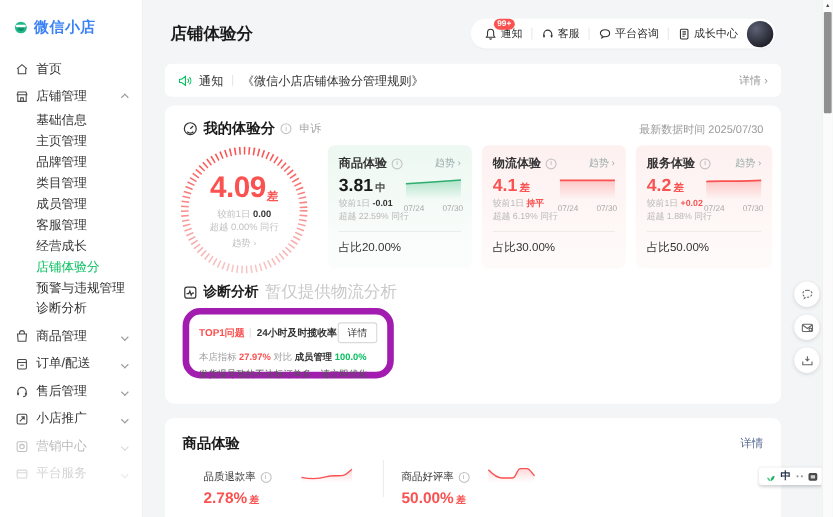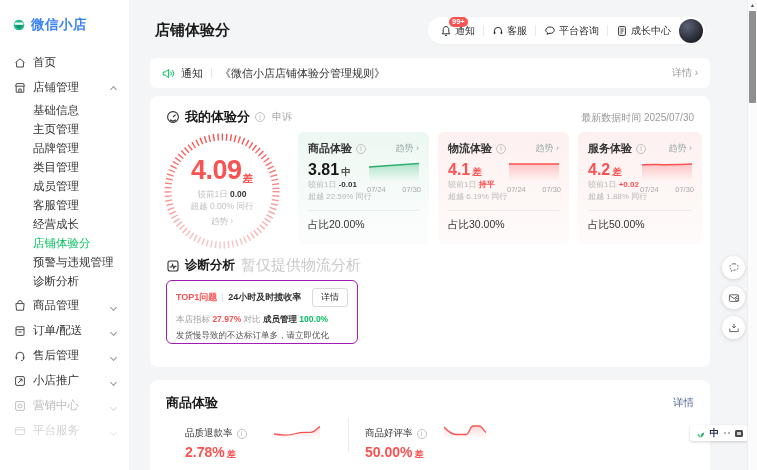--- a/index.html
+++ b/index.html
@@ -69,21 +69,21 @@
 .mc-line .dark{color:#333;font-weight:bold}
 .mc-line .bad{color:#fa5151;font-weight:bold}
 .mc-chart{position:absolute;right:8px;top:27px;width:54px;height:24px}
 .mc-dates{position:absolute;right:8px;top:53px;width:54px;display:flex;justify-content:space-between;font-size:7.5px;color:#a9a9a9}
 .mc-div{position:absolute;left:10px;right:10px;top:78px;border-top:1px solid rgba(0,0,0,.06)}
 .mc-ratio{position:absolute;left:10px;top:86px;font-size:10.5px;color:#333}
 
 .diag-head{position:absolute;left:16px;top:160px;display:flex;align-items:center;gap:5px}
 .diag-title{font-size:12.5px;font-weight:600;color:#1a1a1a}
 .diag-note{font-size:15px;color:#c9c9c9;margin-left:1px}
-.diag-card{position:absolute;left:16px;top:184px;width:192px;height:64px;border:1px solid #a21caf;border-radius:6px;padding:7px 9px}
+.diag-card{position:absolute;left:16px;top:184px;width:192px;height:64px;border:6px solid #a21caf;border-radius:16px;padding:7px 9px}
 .diag-row1{display:flex;align-items:center}
 .diag-top{font-size:9px;color:#fa5151;font-weight:bold;white-space:nowrap}
 .diag-vdiv{width:1px;height:9px;background:#e2e2e2;margin:0 5px}
 .diag-issue{font-size:9px;font-weight:bold;color:#333;white-space:nowrap}
 .diag-btn{margin-left:auto;border:1px solid #d9d9d9;border-radius:3px;font-size:9px;color:#333;padding:2px 8px;cursor:pointer;background:#fff;white-space:nowrap}
 .diag-row2{font-size:8.5px;color:#a0a0a0;margin-top:7px;white-space:nowrap}
 .diag-row2 .r{color:#fa5151;font-weight:bold}
 .diag-row2 .g{color:#07c160;font-weight:bold}
 .diag-row2 .d{color:#333;font-weight:bold}
 .diag-row3{font-size:8.5px;color:#555;margin-top:4px;white-space:nowrap}

